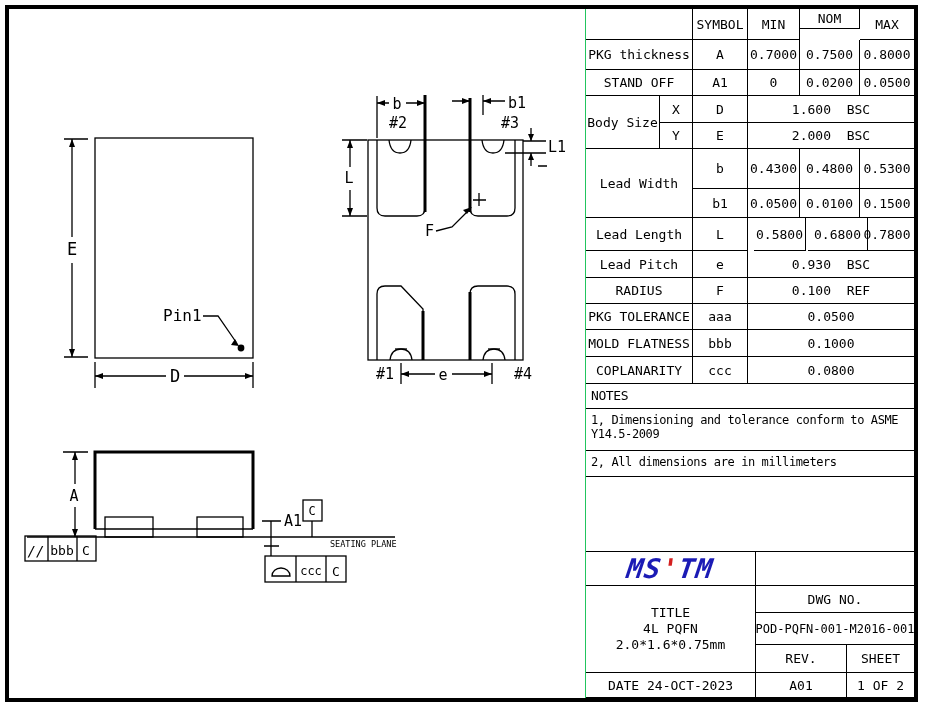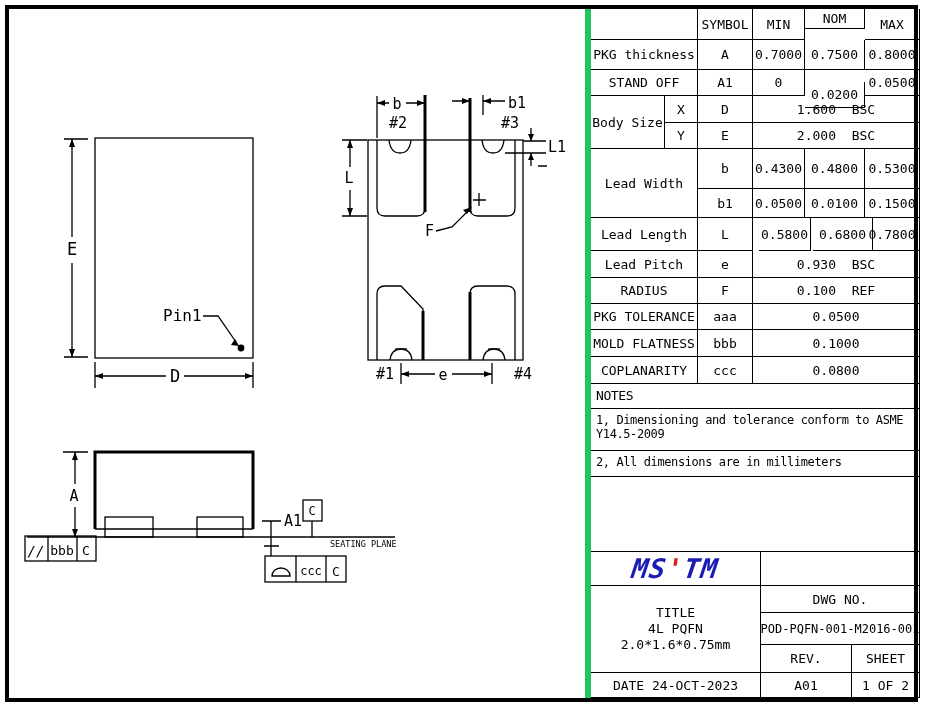--- a/index.html
+++ b/index.html
@@ -1,18 +1,18 @@
 <!DOCTYPE html>
 <html><head>
 <meta charset="utf-8">
 <style>
   html,body{margin:0;padding:0;background:#e8e8e8;}
   #sheet{position:relative;width:930px;height:712px;background:#ffffff;font-family:"DejaVu Sans Mono",monospace;color:#000;}
   #border{position:absolute;left:5px;top:5px;width:913px;height:697px;border:4px solid #000;box-sizing:border-box;}
-  #panel{position:absolute;left:585px;top:9px;width:329px;height:689px;border-left:6px solid #22c55e;box-sizing:border-box;}
+  #panel{position:absolute;left:585px;top:9px;width:329px;height:689px;border-left:1px solid #22c55e;box-sizing:border-box;}
   .c{position:absolute;box-sizing:border-box;border-right:1px solid #000;border-bottom:1px solid #000;
      display:flex;align-items:center;justify-content:center;font-size:13px;white-space:pre;overflow:visible;}
   .noteCell{display:block;padding:4px 5px;font-size:12px;letter-spacing:-0.4px;white-space:nowrap;}
   .small{font-size:12px;}
   .titleCell{flex-direction:column;line-height:16px;align-items:center;}
   #logo{font-weight:bold;font-style:italic;font-size:27px;letter-spacing:1px;transform:skewX(-8deg);}
   svg{position:absolute;left:0;top:0;}
   .ln{stroke:#000;stroke-width:1.3;fill:none;}
   .thk{stroke:#000;stroke-width:3;fill:none;}
   .ar{fill:#000;stroke:none;}
@@ -141,21 +141,21 @@
 
     <div class="c" style="left:0;top:31px;width:107px;height:30px;">PKG thickness</div>
     <div class="c" style="left:107px;top:31px;width:55px;height:30px;">A</div>
     <div class="c" style="left:162px;top:31px;width:52px;height:30px;">0.7000</div>
     <div class="c" style="left:214px;top:31px;width:60px;height:30px;">0.7500</div>
     <div class="c" style="left:274px;top:31px;width:55px;height:30px;">0.8000</div>
 
     <div class="c" style="left:0;top:61px;width:107px;height:26px;">STAND OFF</div>
     <div class="c" style="left:107px;top:61px;width:55px;height:26px;">A1</div>
     <div class="c" style="left:162px;top:61px;width:52px;height:26px;">0</div>
-    <div class="c" style="left:214px;top:61px;width:60px;height:26px;margin-top:12px;">0.0200</div>
+    <div class="c" style="left:214px;top:61px;width:60px;height:26px;">0.0200</div>
     <div class="c" style="left:274px;top:61px;width:55px;height:26px;">0.0500</div>
 
     <div class="c" style="left:0;top:87px;width:74px;height:53px;">Body Size</div>
     <div class="c" style="left:74px;top:87px;width:33px;height:27px;">X</div>
     <div class="c" style="left:107px;top:87px;width:55px;height:27px;">D</div>
     <div class="c" style="left:162px;top:87px;width:167px;height:27px;">1.600  BSC</div>
     <div class="c" style="left:74px;top:114px;width:33px;height:26px;">Y</div>
     <div class="c" style="left:107px;top:114px;width:55px;height:26px;">E</div>
     <div class="c" style="left:162px;top:114px;width:167px;height:26px;">2.000  BSC</div>
 

